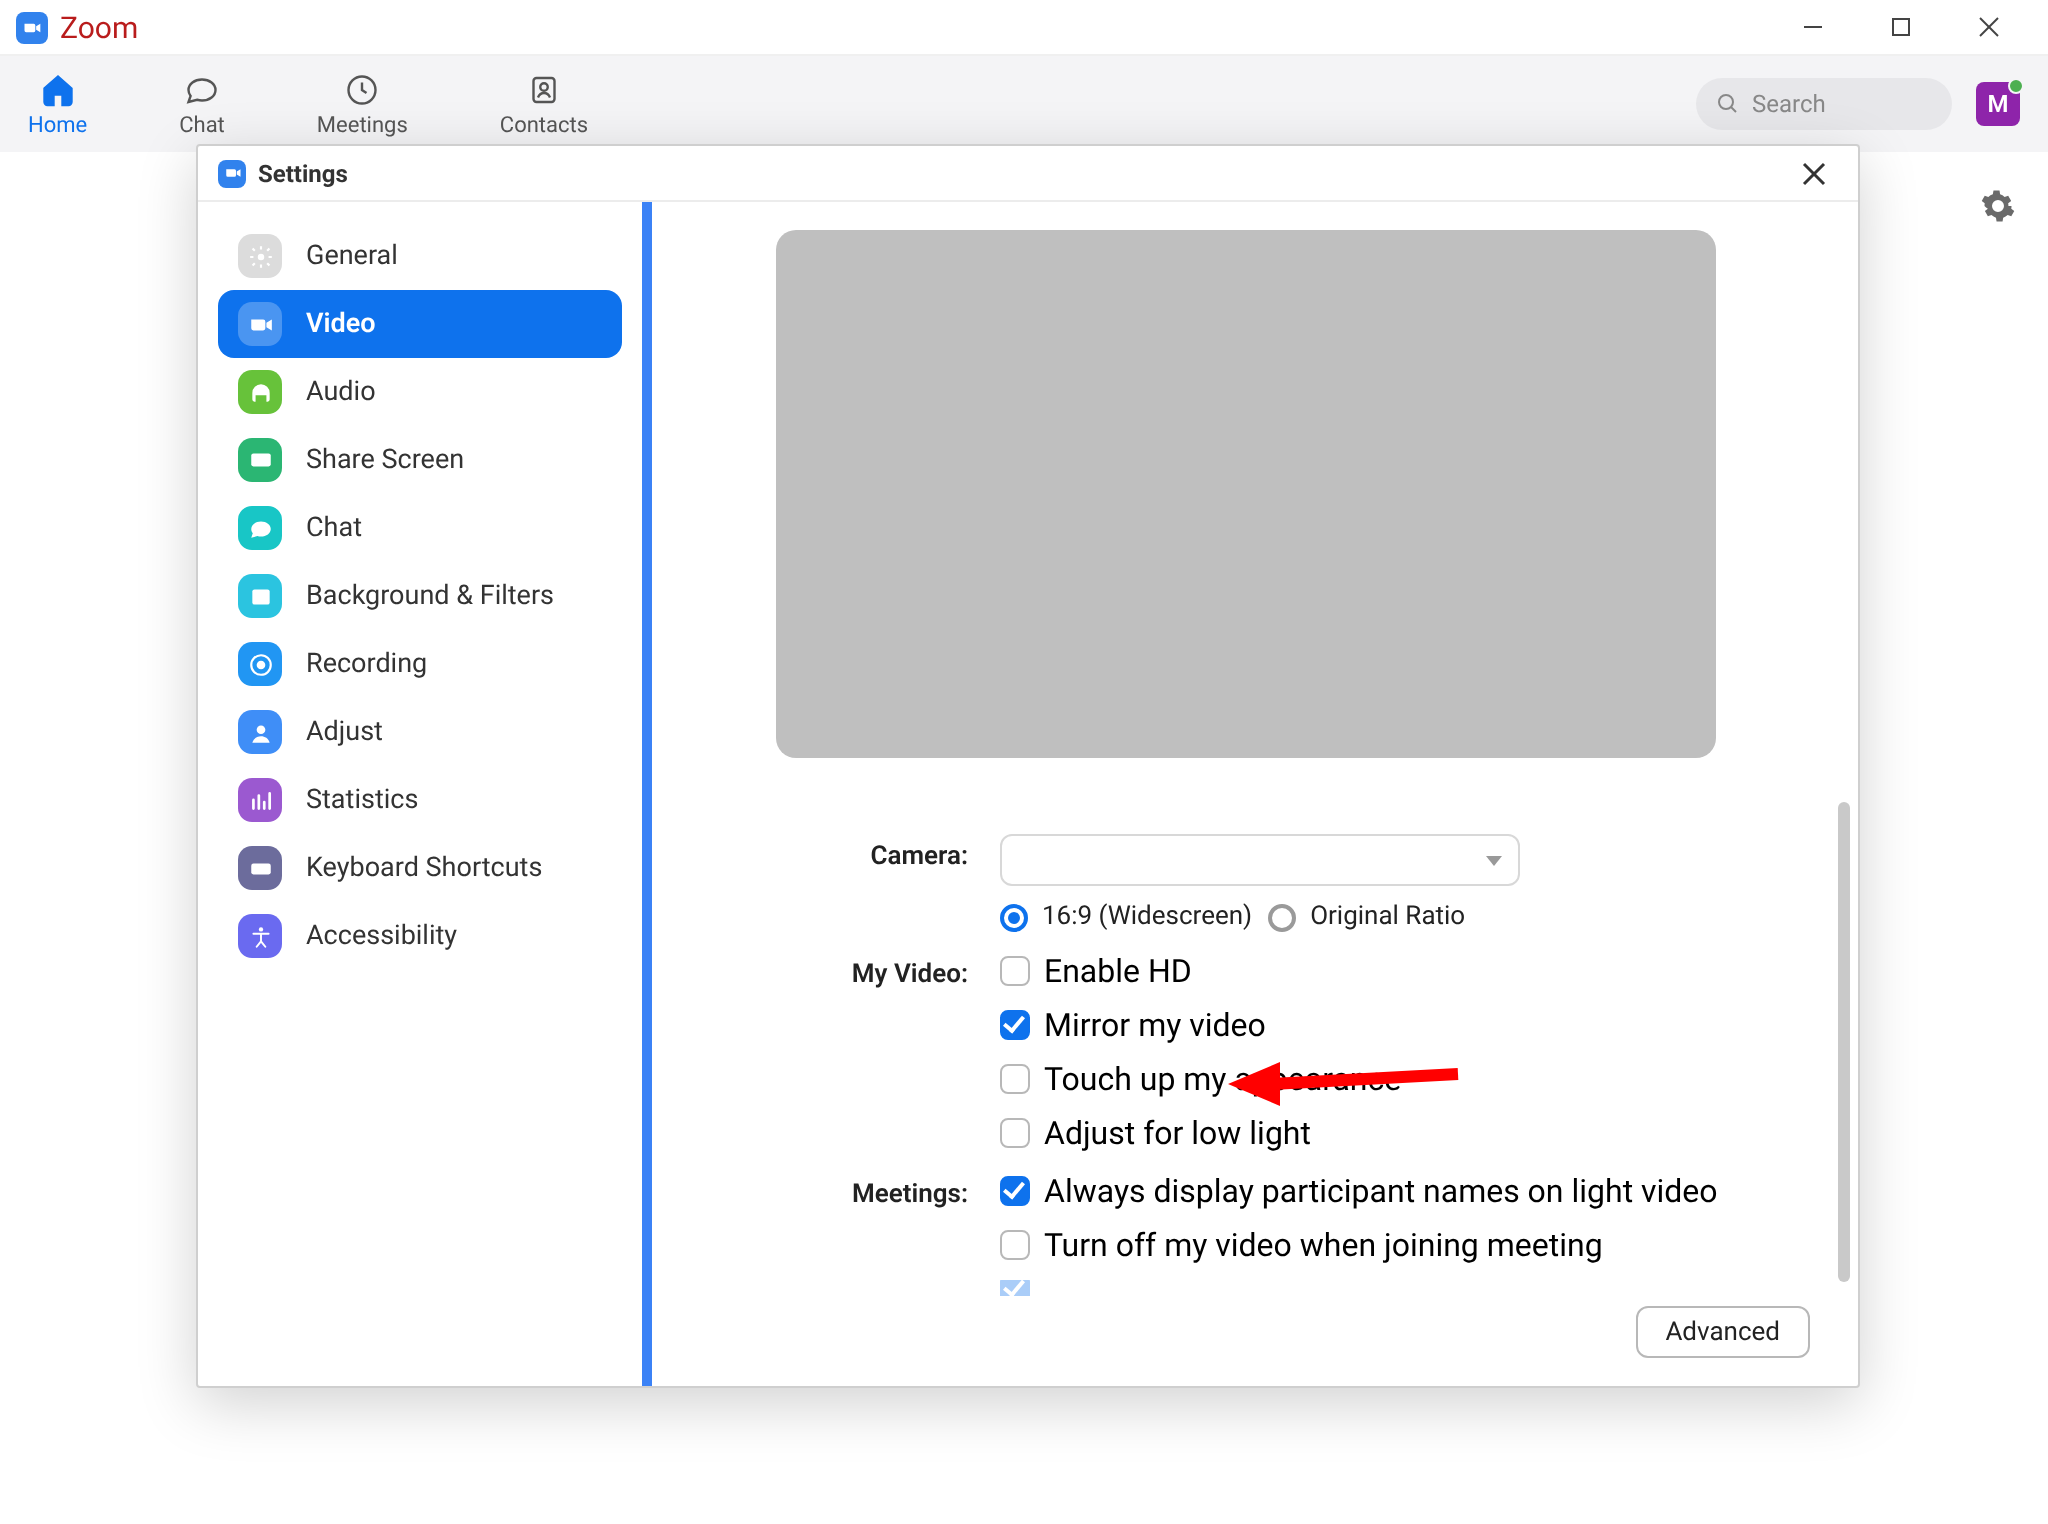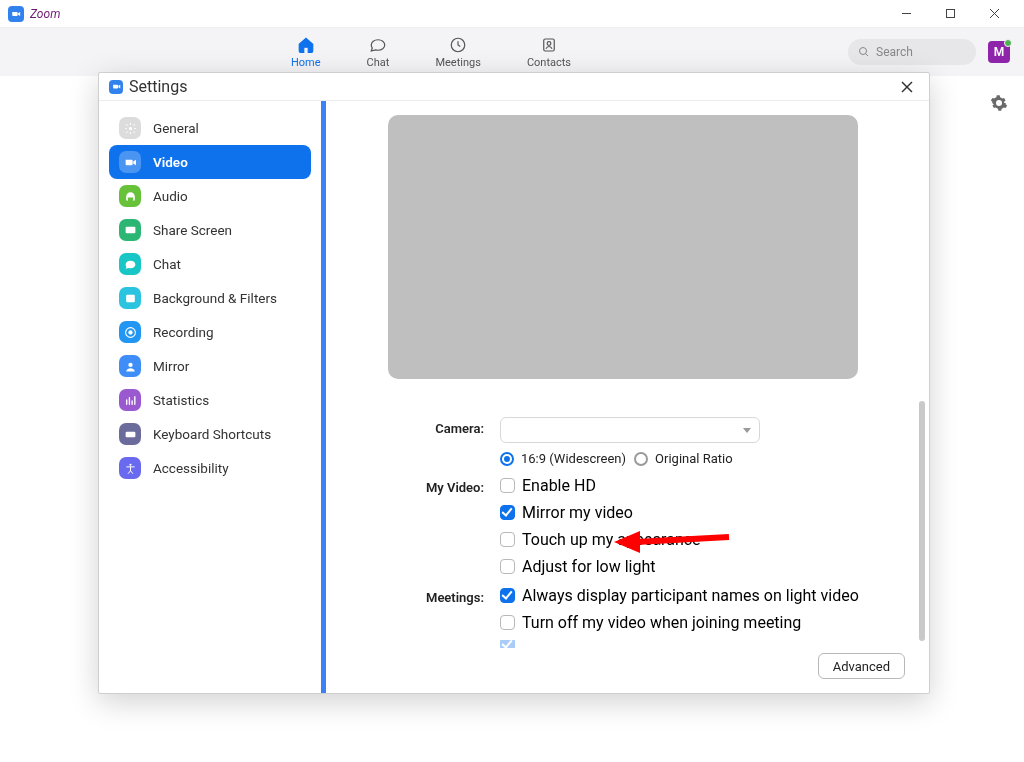--- a/index.html
+++ b/index.html
@@ -2,48 +2,48 @@
 <html><head>
 <meta charset="utf-8">
 <style>
   * { box-sizing: border-box; font-family: -apple-system, BlinkMacSystemFont, "Segoe UI", Roboto, Helvetica, Arial, sans-serif; }
   html, body { margin: 0; padding: 0; width: 1024px; height: 762px; background: #ffffff; overflow: hidden; }
 
   
   .titlebar { height: 28px; display: flex; align-items: center; padding: 0 8px; background: #ffffff; border-bottom: 1px solid #f0f0f0; }
   .titlebar .app-icon { width: 16px; height: 16px; border-radius: 4px; background: #3182ed; display: flex; align-items: center; justify-content: center; margin-right: 6px; }
   .titlebar .app-icon svg { width: 10px; height: 10px; fill: #fff; }
-  .titlebar .app-title { font-size: 12px; color: #701a75; font-style: italic; }
+  .titlebar .app-title { font-size: 15px; color: #b91c1c; }
   .titlebar .spacer { flex: 1; }
   .titlebar .win-btn { width: 44px; height: 28px; display: flex; align-items: center; justify-content: center; color: #555; }
   .titlebar .win-btn svg { width: 11px; height: 11px; stroke: #444; fill: none; stroke-width: 1; }
 
   
   .topnav { height: 48px; background: #f4f4f6; display: flex; align-items: center; padding: 0 14px; }
-  .topnav .center-tabs { flex: 1; display: flex; justify-content: center; gap: 46px; }
+  .topnav .center-tabs { flex: 1; display: flex; gap: 46px; }
   .nav-tab { display: flex; flex-direction: column; align-items: center; font-size: 11px; color: #555; cursor: pointer; }
   .nav-tab.active { color: #0e72ed; }
   .nav-tab .nav-icon { width: 20px; height: 20px; display: flex; align-items: center; justify-content: center; margin-bottom: 1px;}
   .nav-tab svg { width: 18px; height: 18px; stroke: currentColor; fill: none; stroke-width: 1.6; }
   .nav-tab.active svg.home-ic { fill: #0e72ed; stroke: #0e72ed; }
   .search-wrap { background: #e7e7ea; border-radius: 14px; height: 26px; width: 128px; display: flex; align-items: center; padding: 0 10px; color: #888; font-size: 12px; gap: 6px; margin-right: 12px;}
   .search-wrap svg { width: 12px; height: 12px; stroke: #888; fill: none; stroke-width: 2; }
   .avatar { width: 22px; height: 22px; border-radius: 4px; background: #8e24aa; color: #fff; display: flex; align-items: center; justify-content: center; font-size: 12px; font-weight: 600; position: relative; }
   .avatar .presence { position: absolute; top: -2px; right: -2px; width: 8px; height: 8px; border-radius: 50%; background: #4caf50; border: 1.5px solid #f4f4f6; }
 
   
   .main-gear { position: absolute; right: 16px; top: 94px; color: #6a6a6a; cursor: pointer; }
   .main-gear svg { width: 18px; height: 18px; fill: #6a6a6a; }
 
   
   .modal { position: absolute; left: 98px; top: 72px; width: 832px; height: 622px; background: #ffffff; border: 1px solid #cfcfcf; border-radius: 2px; box-shadow: 0 8px 30px rgba(0,0,0,0.18); display: flex; flex-direction: column; overflow: hidden;}
   .modal-header { height: 28px; border-bottom: 1px solid #ececec; display: flex; align-items: center; padding: 0 10px; }
   .modal-header .app-icon-sm { width: 14px; height: 14px; border-radius: 4px; background: #3182ed; display: flex; align-items: center; justify-content: center; margin-right: 6px;}
   .modal-header .app-icon-sm svg { width: 9px; height: 9px; fill: #fff; }
-  .modal-header .modal-title { font-size: 16px; color: #333; font-weight: 400;}
+  .modal-header .modal-title { font-size: 12px; color: #333; font-weight: 700;}
   .modal-header .modal-close { margin-left: auto; width: 24px; height: 24px; display:flex; align-items: center; justify-content:center; cursor:pointer;}
   .modal-header .modal-close svg { width: 12px; height: 12px; stroke: #333; stroke-width: 1.5; fill:none;}
 
   .modal-body { flex: 1; display: flex; min-height: 0; position: relative;}
 
   
   .sidebar { width: 227px; border-right: 5px solid #3b82f6; padding: 10px 10px; overflow: hidden;}
   .sidebar-item { display: flex; align-items: center; height: 34px; border-radius: 8px; padding: 0 10px; gap: 12px; cursor: pointer; font-size: 13.5px; color: #333; }
   .sidebar-item .sb-icon { width: 22px; height: 22px; border-radius: 7px; display: flex; align-items:center; justify-content:center; flex-shrink:0;}
   .sidebar-item .sb-icon svg { width: 13px; height: 13px; fill: #fff; }
@@ -246,21 +246,21 @@
           </div>
         <span>Recording</span>
       </div>
       <div class="sidebar-item">
         <div class="sb-icon" style="background:#3f8ef7">
             <svg viewBox="0 0 24 24">
               <circle cx="12" cy="9" r="4"></circle>
               <path d="M4 21c1-4 4.5-6 8-6s7 2 8 6"></path>
             </svg>
           </div>
-        <span>Mirror</span>
+        <span>Adjust</span>
       </div>
       <div class="sidebar-item">
         <div class="sb-icon" style="background:#9b59d0">
             <svg viewBox="0 0 24 24">
               <path d="M5 19V11m5 8V7m5 12v-6m5 6V5" stroke="#fff" stroke-width="2.5" fill="none" stroke-linecap="round"></path>
             </svg>
           </div>
         <span>Statistics</span>
       </div>
       <div class="sidebar-item">

